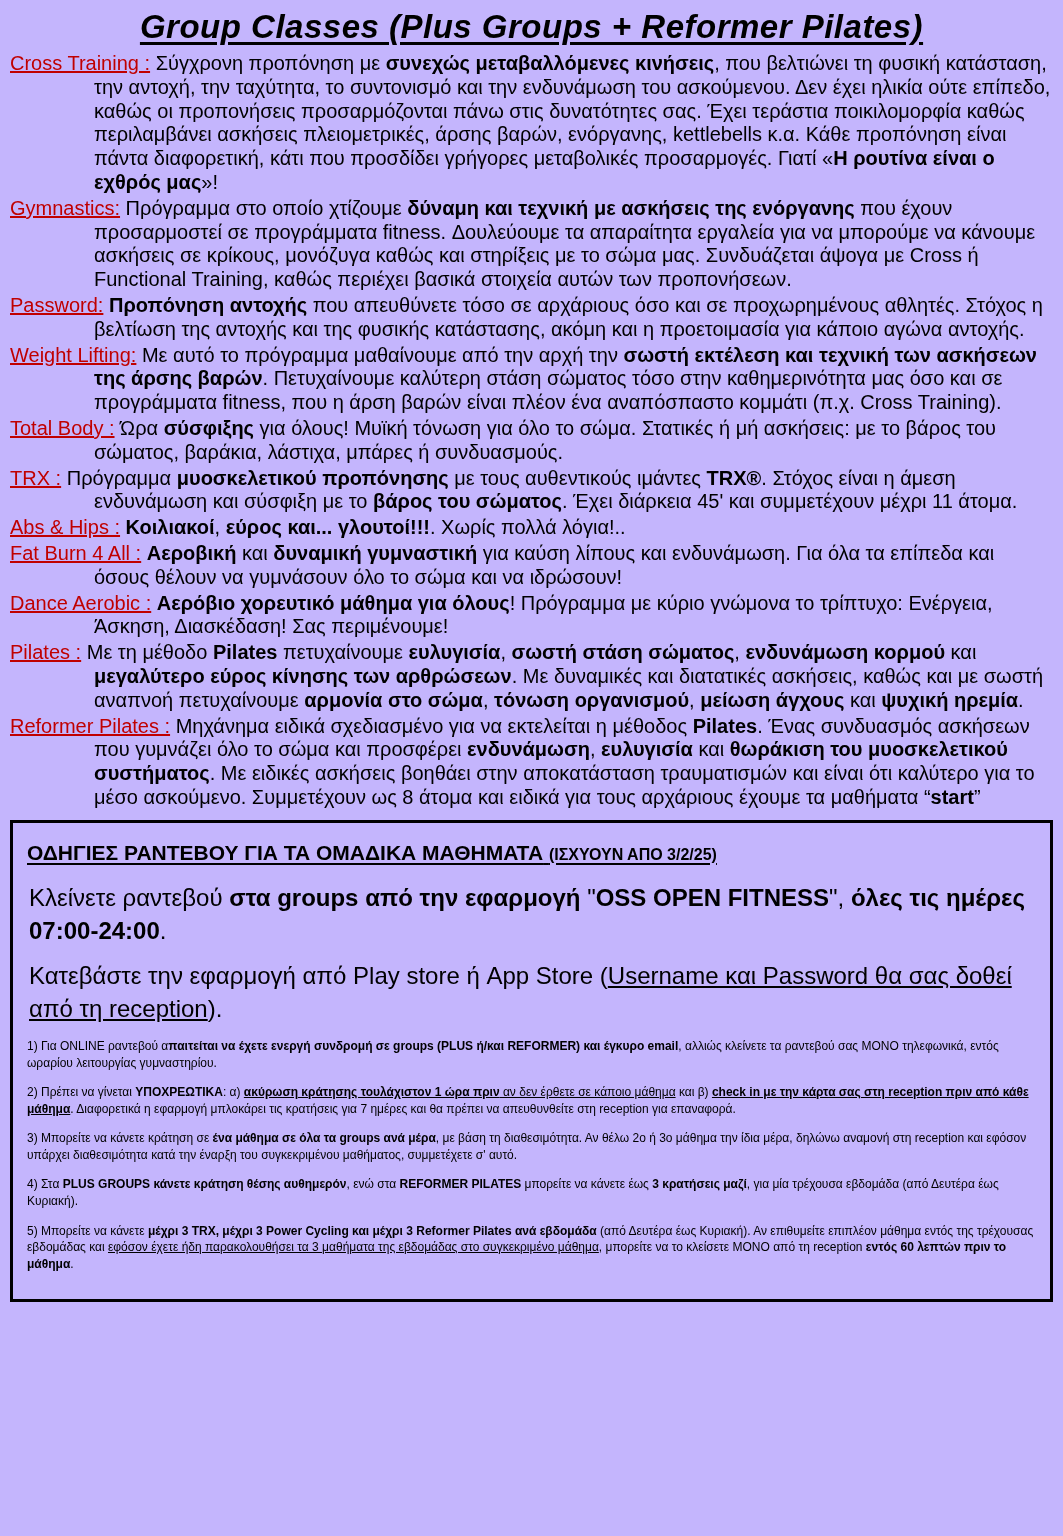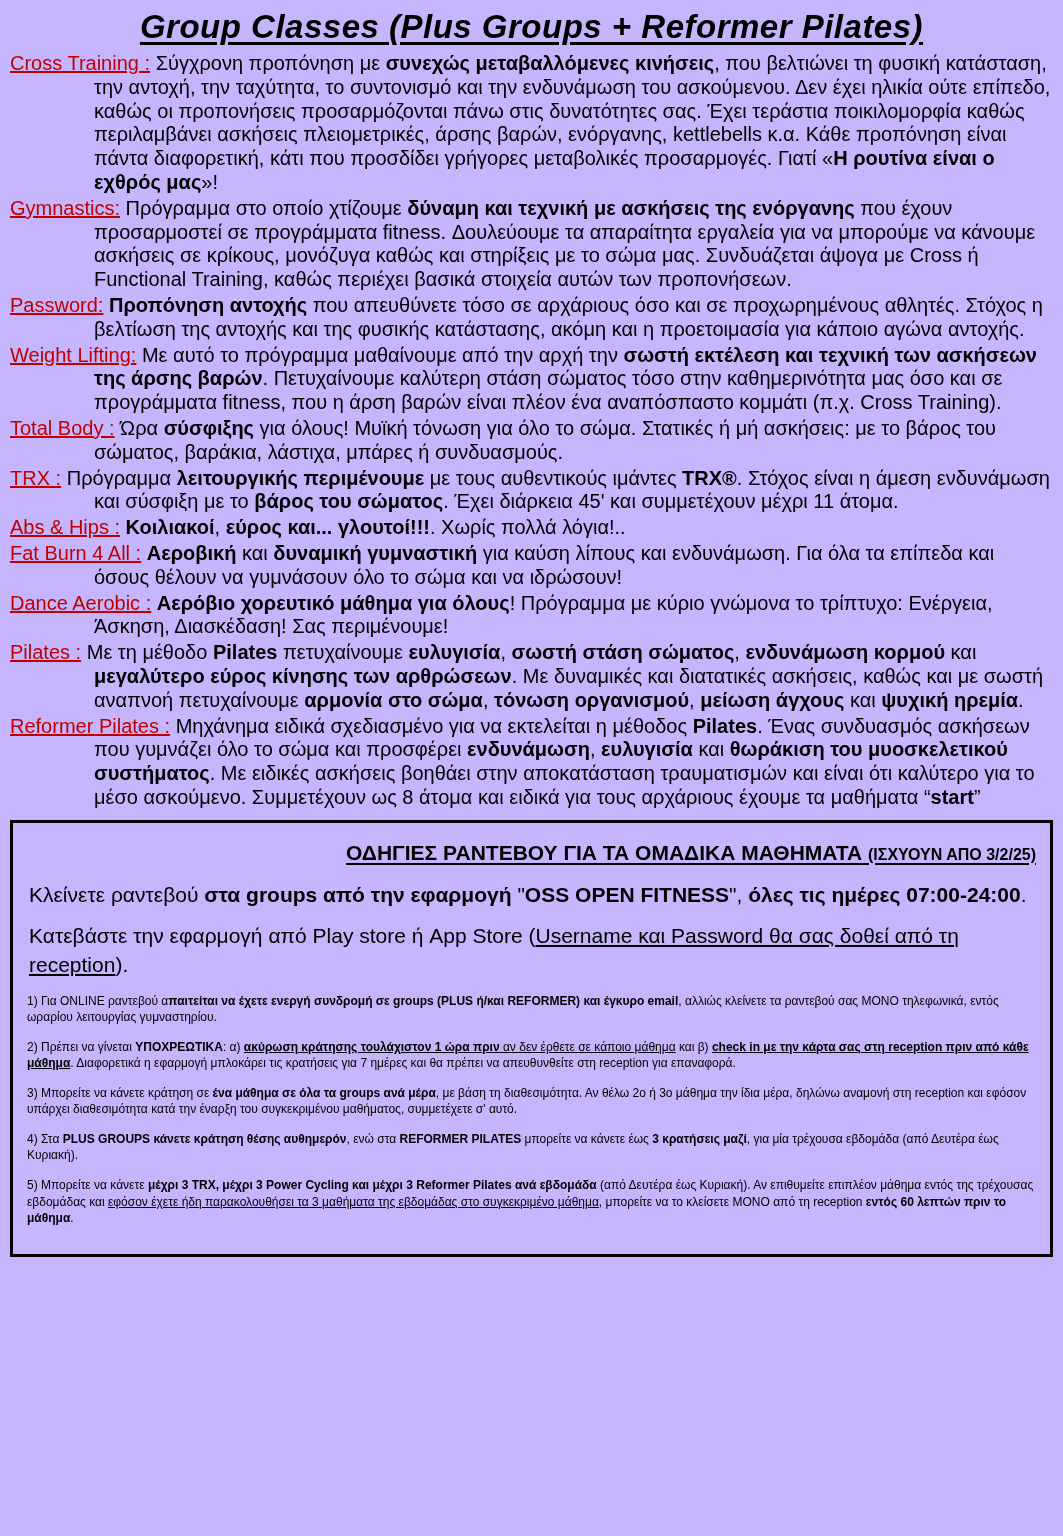--- a/index.html
+++ b/index.html
@@ -39,61 +39,61 @@
     text-decoration:underline;
   }
   .b{font-weight:700;}
   .u{text-decoration:underline;}
   .box{
     border:3px solid #000;
     margin-top:10px;
     padding:8px 14px 14px 14px;
   }
   .box-title{
-    text-align:right;
+    text-align:left;
     font-weight:700;
     font-size:21px;
     margin:10px 0 16px 0;
   }
   .box-title .u-span{
     text-decoration:underline;
     text-decoration-thickness:2px;
     text-underline-offset:3px;
   }
   .box-title .note{
     font-size:16px;
     font-weight:700;
   }
   .box-para{
     font-size:12px;
     line-height:1.38;
     margin:9px 0;
   }
   #box-intro .box-para{
-    font-size:21px;
+    font-size:24px;
     margin:7px 0 12px 2px;
   }
   #box-rules .box-para{
     margin:13px 0;
   }
 </style>
 </head>
 <body>
 
 <div class="page" style="--accent: #C00000;">
 
   <h1 class="doc-title"><span class="u-span">Group Classes (Plus Groups + Reformer Pilates)</span></h1>
 
   <div id="class-list">
       <p class="class-item"><span class="class-name">Cross Training :</span> <span>Σύγχρονη προπόνηση με </span><span class="b">συνεχώς μεταβαλλόμενες κινήσεις</span><span>, που βελτιώνει τη φυσική κατάσταση, την αντοχή, την ταχύτητα, το συντονισμό και την ενδυνάμωση του ασκούμενου. Δεν έχει ηλικία ούτε επίπεδο, καθώς οι προπονήσεις προσαρμόζονται πάνω στις δυνατότητες σας. Έχει τεράστια ποικιλομορφία καθώς περιλαμβάνει ασκήσεις πλειομετρικές, άρσης βαρών, ενόργανης, kettlebells κ.α. Κάθε προπόνηση είναι πάντα διαφορετική, κάτι που προσδίδει γρήγορες μεταβολικές προσαρμογές. Γιατί «</span><span class="b">Η ρουτίνα είναι ο εχθρός μας</span><span>»!</span></p>
       <p class="class-item"><span class="class-name">Gymnastics:</span> <span>Πρόγραμμα στο οποίο χτίζουμε </span><span class="b">δύναμη και τεχνική με ασκήσεις της ενόργανης</span><span> που έχουν προσαρμοστεί σε προγράμματα fitness. Δουλεύουμε τα απαραίτητα εργαλεία για να μπορούμε να κάνουμε ασκήσεις σε κρίκους, μονόζυγα καθώς και στηρίξεις με το σώμα μας. Συνδυάζεται άψογα με Cross ή Functional Training, καθώς περιέχει βασικά στοιχεία αυτών των προπονήσεων.</span></p>
       <p class="class-item"><span class="class-name">Password:</span> <span class="b">Προπόνηση αντοχής</span><span> που απευθύνετε τόσο σε αρχάριους όσο και σε προχωρημένους αθλητές. Στόχος η βελτίωση της αντοχής και της φυσικής κατάστασης, ακόμη και η προετοιμασία για κάποιο αγώνα αντοχής.</span></p>
       <p class="class-item"><span class="class-name">Weight Lifting:</span> <span>Με αυτό το πρόγραμμα μαθαίνουμε από την αρχή την </span><span class="b">σωστή εκτέλεση και τεχνική των ασκήσεων της άρσης βαρών</span><span>. Πετυχαίνουμε καλύτερη στάση σώματος τόσο στην καθημερινότητα μας όσο και σε προγράμματα fitness, που η άρση βαρών είναι πλέον ένα αναπόσπαστο κομμάτι (π.χ. Cross Training).</span></p>
       <p class="class-item"><span class="class-name">Total Body :</span> <span>Ώρα </span><span class="b">σύσφιξης</span><span> για όλους! Μυϊκή τόνωση για όλο το σώμα. Στατικές ή μή ασκήσεις: με το βάρος του σώματος, βαράκια, λάστιχα, μπάρες ή συνδυασμούς.</span></p>
-      <p class="class-item"><span class="class-name">TRX :</span> <span>Πρόγραμμα </span><span class="b">λειτουργικής περιμένουμε</span><span> με τους αυθεντικούς ιμάντες </span><span class="b">TRX®</span><span>. Στόχος είναι η άμεση ενδυνάμωση και σύσφιξη με το </span><span class="b">βάρος του σώματος</span><span>. Έχει διάρκεια 45' και συμμετέχουν μέχρι 11 άτομα.</span></p>
+      <p class="class-item"><span class="class-name">TRX :</span> <span>Πρόγραμμα </span><span class="b">μυοσκελετικού προπόνησης</span><span> με τους αυθεντικούς ιμάντες </span><span class="b">TRX®</span><span>. Στόχος είναι η άμεση ενδυνάμωση και σύσφιξη με το </span><span class="b">βάρος του σώματος</span><span>. Έχει διάρκεια 45' και συμμετέχουν μέχρι 11 άτομα.</span></p>
       <p class="class-item"><span class="class-name">Abs &amp; Hips :</span> <span class="b">Κοιλιακοί</span><span>, </span><span class="b">εύρος και... γλουτοί!!!</span><span>. Χωρίς πολλά λόγια!..</span></p>
       <p class="class-item"><span class="class-name">Fat Burn 4 All :</span> <span class="b">Αεροβική</span><span> και </span><span class="b">δυναμική γυμναστική</span><span> για καύση λίπους και ενδυνάμωση. Για όλα τα επίπεδα και όσους θέλουν να γυμνάσουν όλο το σώμα και να ιδρώσουν!</span></p>
       <p class="class-item"><span class="class-name">Dance Aerobic :</span> <span class="b">Αερόβιο χορευτικό μάθημα για όλους</span><span>! Πρόγραμμα με κύριο γνώμονα το τρίπτυχο: Ενέργεια, Άσκηση, Διασκέδαση! Σας περιμένουμε!</span></p>
       <p class="class-item"><span class="class-name">Pilates :</span> <span>Με τη μέθοδο </span><span class="b">Pilates</span><span> πετυχαίνουμε </span><span class="b">ευλυγισία</span><span>, </span><span class="b">σωστή στάση σώματος</span><span>, </span><span class="b">ενδυνάμωση κορμού</span><span> και </span><span class="b">μεγαλύτερο εύρος κίνησης των αρθρώσεων</span><span>. Με δυναμικές και διατατικές ασκήσεις, καθώς και με σωστή αναπνοή πετυχαίνουμε </span><span class="b">αρμονία στο σώμα</span><span>, </span><span class="b">τόνωση οργανισμού</span><span>, </span><span class="b">μείωση άγχους</span><span> και </span><span class="b">ψυχική ηρεμία</span><span>.</span></p>
       <p class="class-item"><span class="class-name">Reformer Pilates :</span> <span>Μηχάνημα ειδικά σχεδιασμένο για να εκτελείται η μέθοδος </span><span class="b">Pilates</span><span>. Ένας συνδυασμός ασκήσεων που γυμνάζει όλο το σώμα και προσφέρει </span><span class="b">ενδυνάμωση</span><span>, </span><span class="b">ευλυγισία</span><span> και </span><span class="b">θωράκιση του μυοσκελετικού συστήματος</span><span>. Με ειδικές ασκήσεις βοηθάει στην αποκατάσταση τραυματισμών και είναι ότι καλύτερο για το μέσο ασκούμενο. Συμμετέχουν ως 8 άτομα και ειδικά για τους αρχάριους έχουμε τα μαθήματα “</span><span class="b">start</span><span>”</span></p>
     </div>
 
   <div class="box">
     <div class="box-title">
       <span class="u-span"><span>ΟΔΗΓΙΕΣ ΡΑΝΤΕΒΟΥ ΓΙΑ ΤΑ ΟΜΑΔΙΚΑ ΜΑΘΗΜΑΤΑ</span>&nbsp;<span class="note">(ΙΣΧΥΟΥΝ ΑΠΟ 3/2/25)</span></span>

